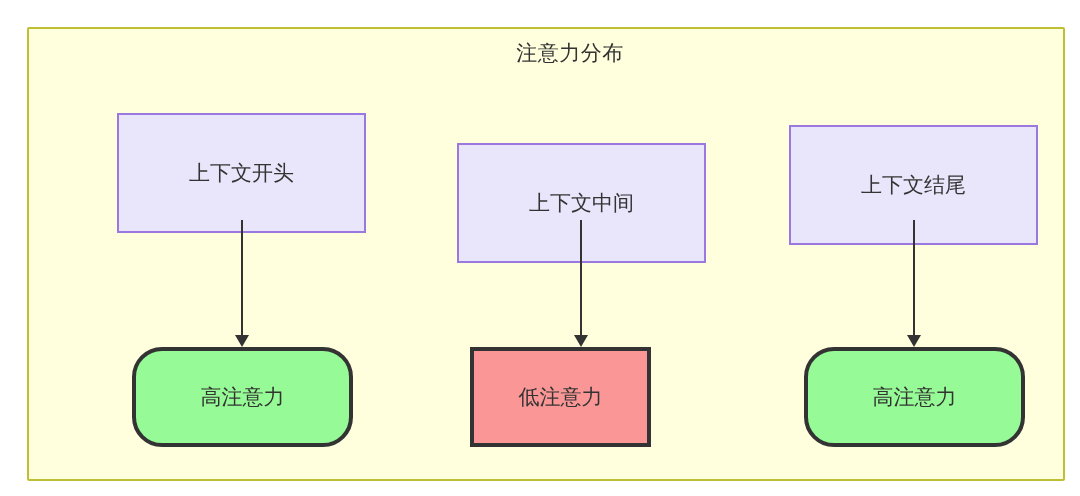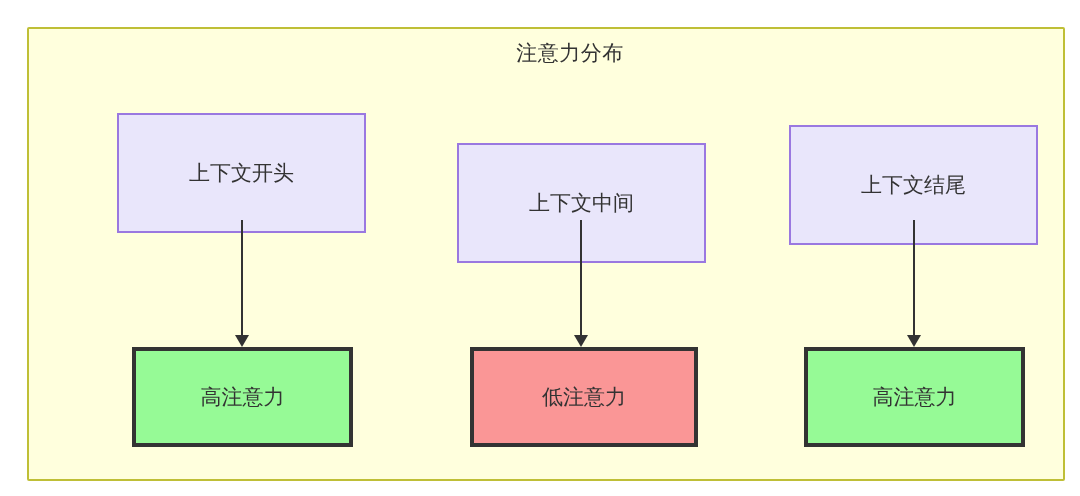--- a/index.html
+++ b/index.html
@@ -74,26 +74,27 @@
 
   
   .node-attention {
     border: 4px solid #333333;
     font-size: 21px;
     height: 100px;
     top: 318px;
   }
   .node-attention.high {
     background: #96fa96;
+    border-radius: 30px;
   }
   .node-attention.low {
     background: #fa9696;
   }
   .att-1 { left: 103px; width: 221px; }
-  .att-2 { left: 441px; width: 228px; }
+  .att-2 { left: 441px; width: 181px; }
   .att-3 { left: 775px; width: 221px; }
 
   
   .edge {
     position: absolute;
     width: 16px;
   }
   .edge .edge-line {
     position: absolute;
     left: 7px;

